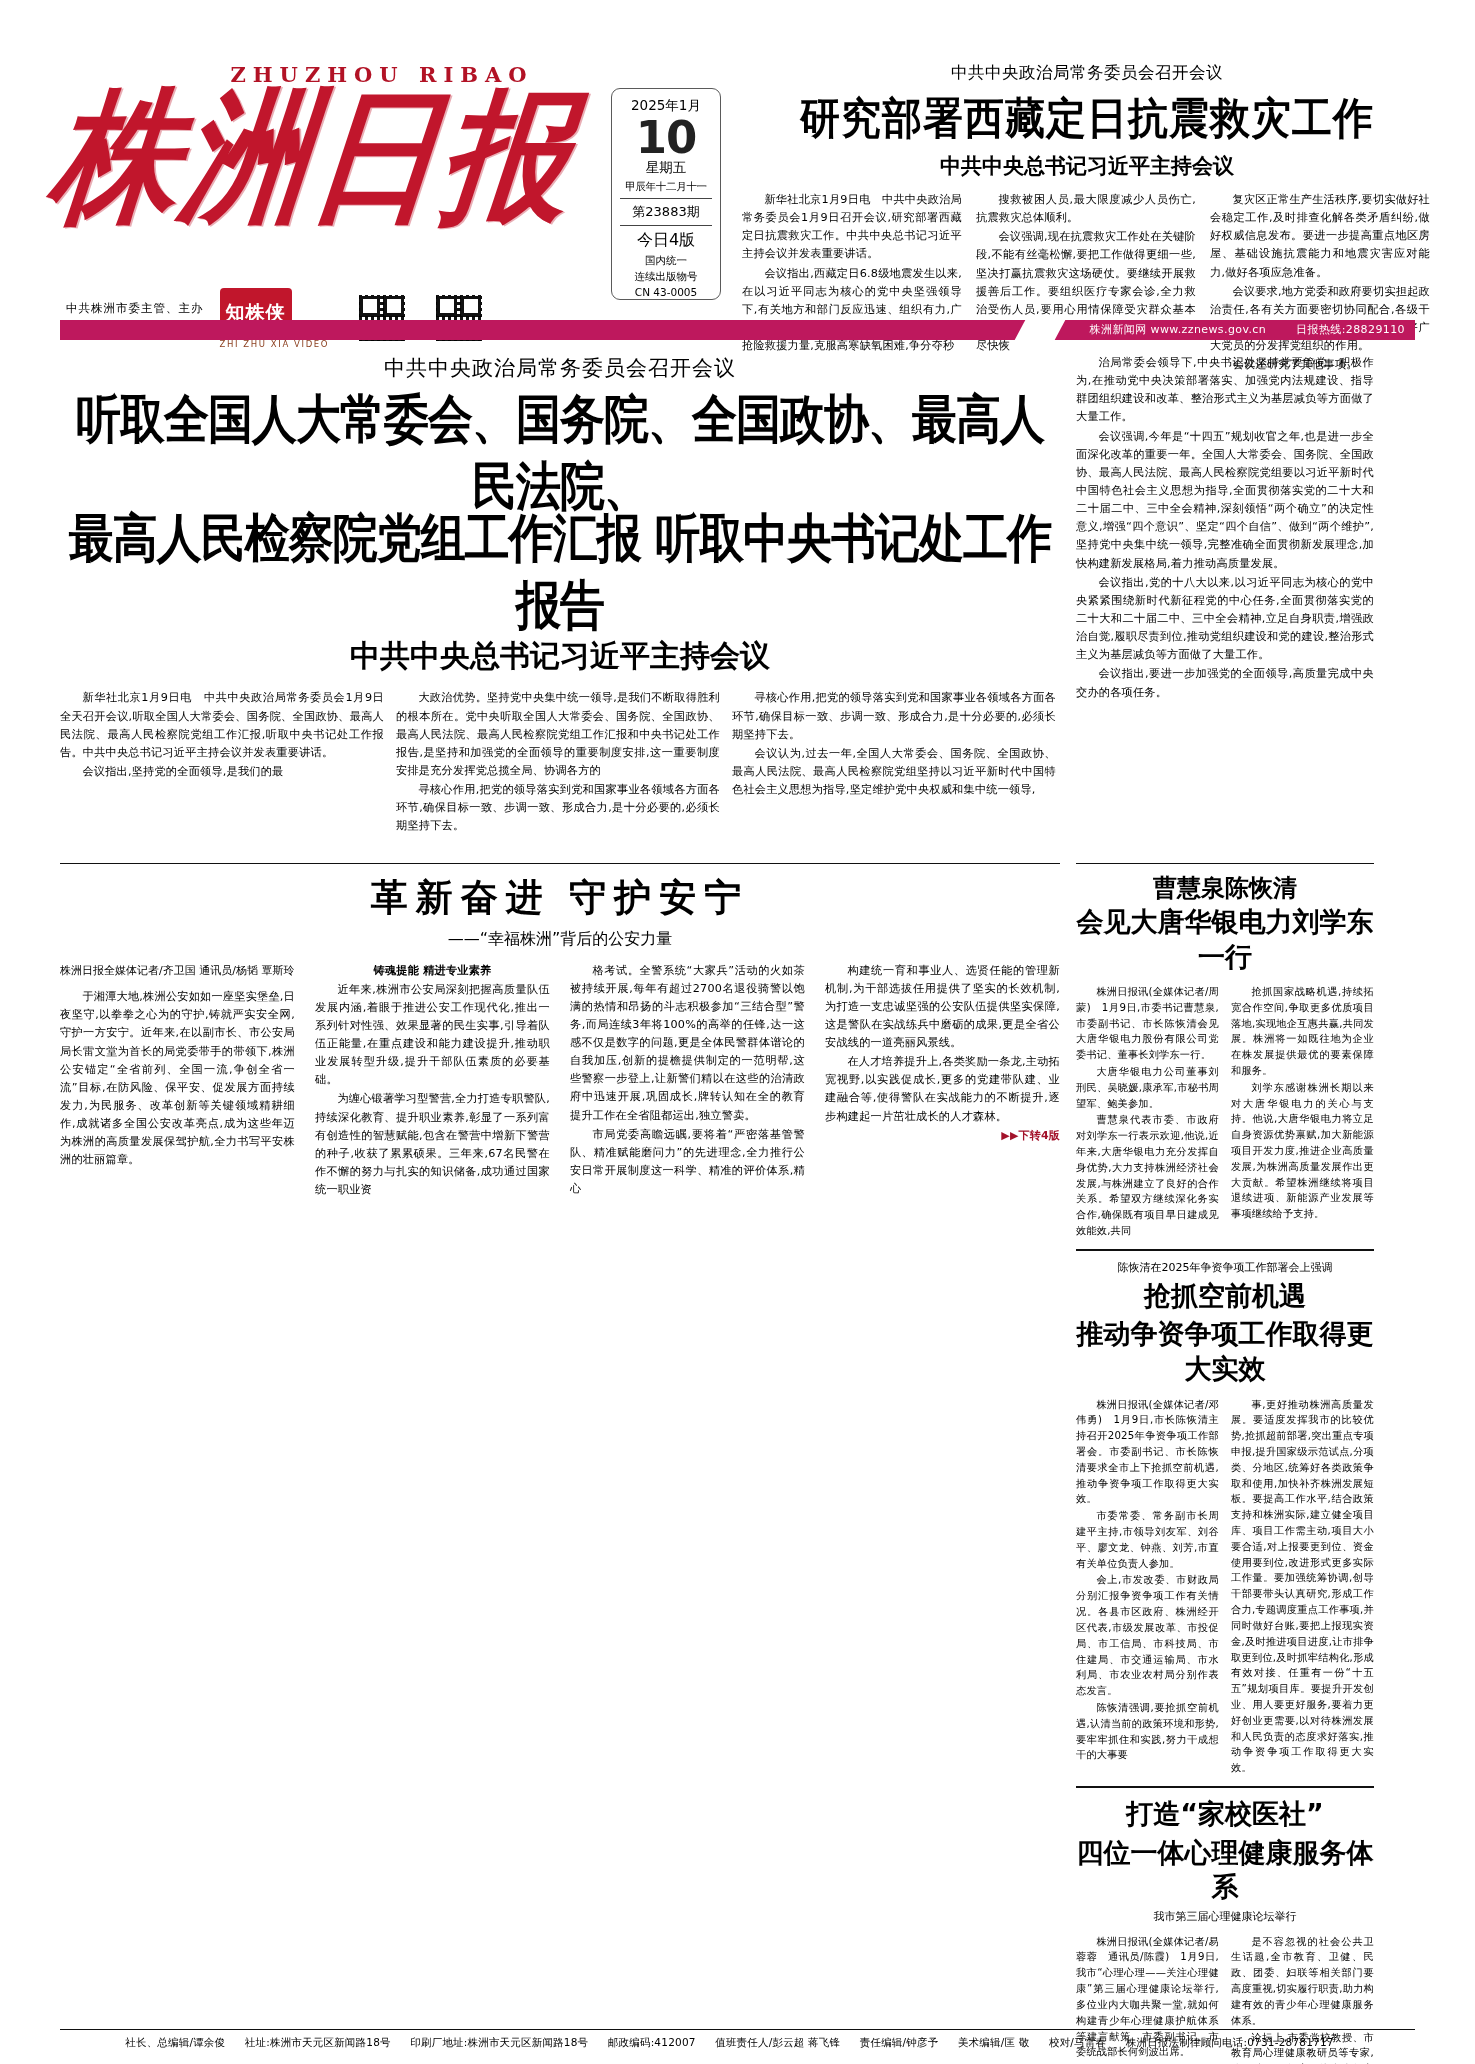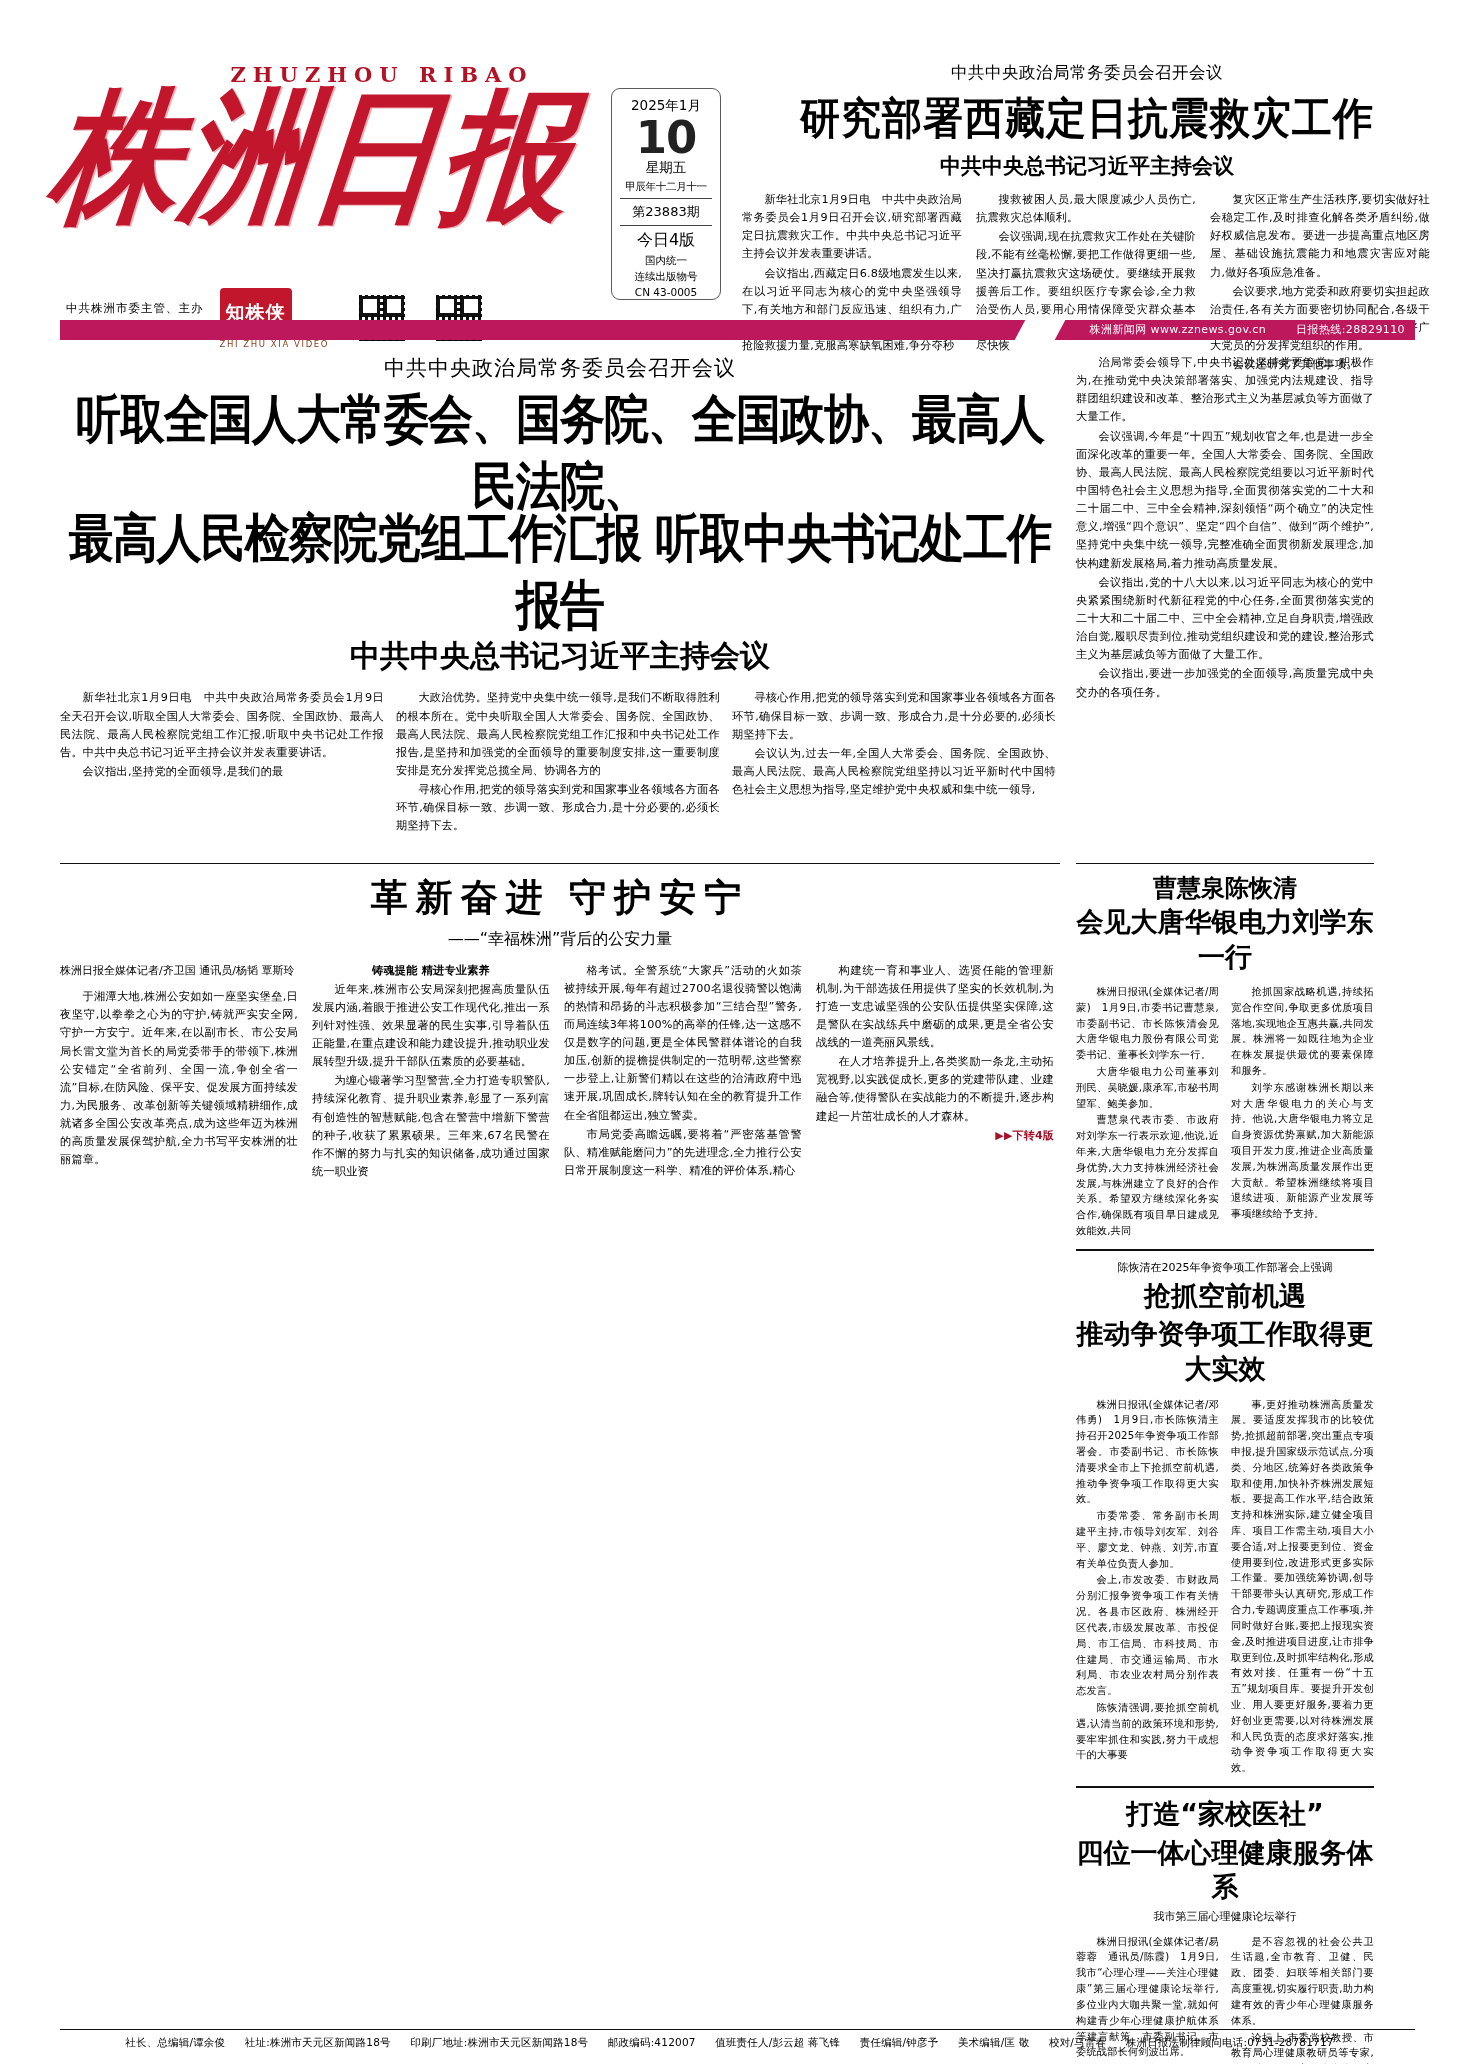--- a/index.html
+++ b/index.html
@@ -112,21 +112,21 @@
   .hr-thin { border-top: 1px solid #111; margin: 10px 0 9px; }
   .hr-thick { border-top: 2.2px solid #111; margin: 9px 0; }
 
   
   .sec2 { margin: 16px 60px 0; display: flex; gap: 16px; }
   .sec2-left { width: 1000px; }
   .sec2-right { width: 298px; }
   .s2-head { text-align: center; font-family:Liberation Sans, sans-serif;
              font-size: 37px; font-weight: bold; letter-spacing: 8px; }
   .s2-sub { text-align: center; font-size: 16px; margin-top: 6px; }
-  .s2-cols { display: flex; gap: 14px; margin-top: 12px; }
+  .s2-cols { display: flex; gap: 20px; margin-top: 12px; }
   .s2-cols .col { width: 238px; }
   .byline { font-size: 11px; line-height: 1.7; }
   .jump { color:#a3122a; font-weight: bold; font-size: 11px; }
 
   .s2r-head { font-size: 25px; font-weight: bold; text-align: center; line-height: 1.3; }
   .s2r-head .l1 { font-size: 24px; }
   .s2r-head .l2 { font-size: 27px; }
   .s2r-cols { display:flex; gap: 12px; margin-top: 10px; }
   .s2r-cols .col { width: 143px; }
 

